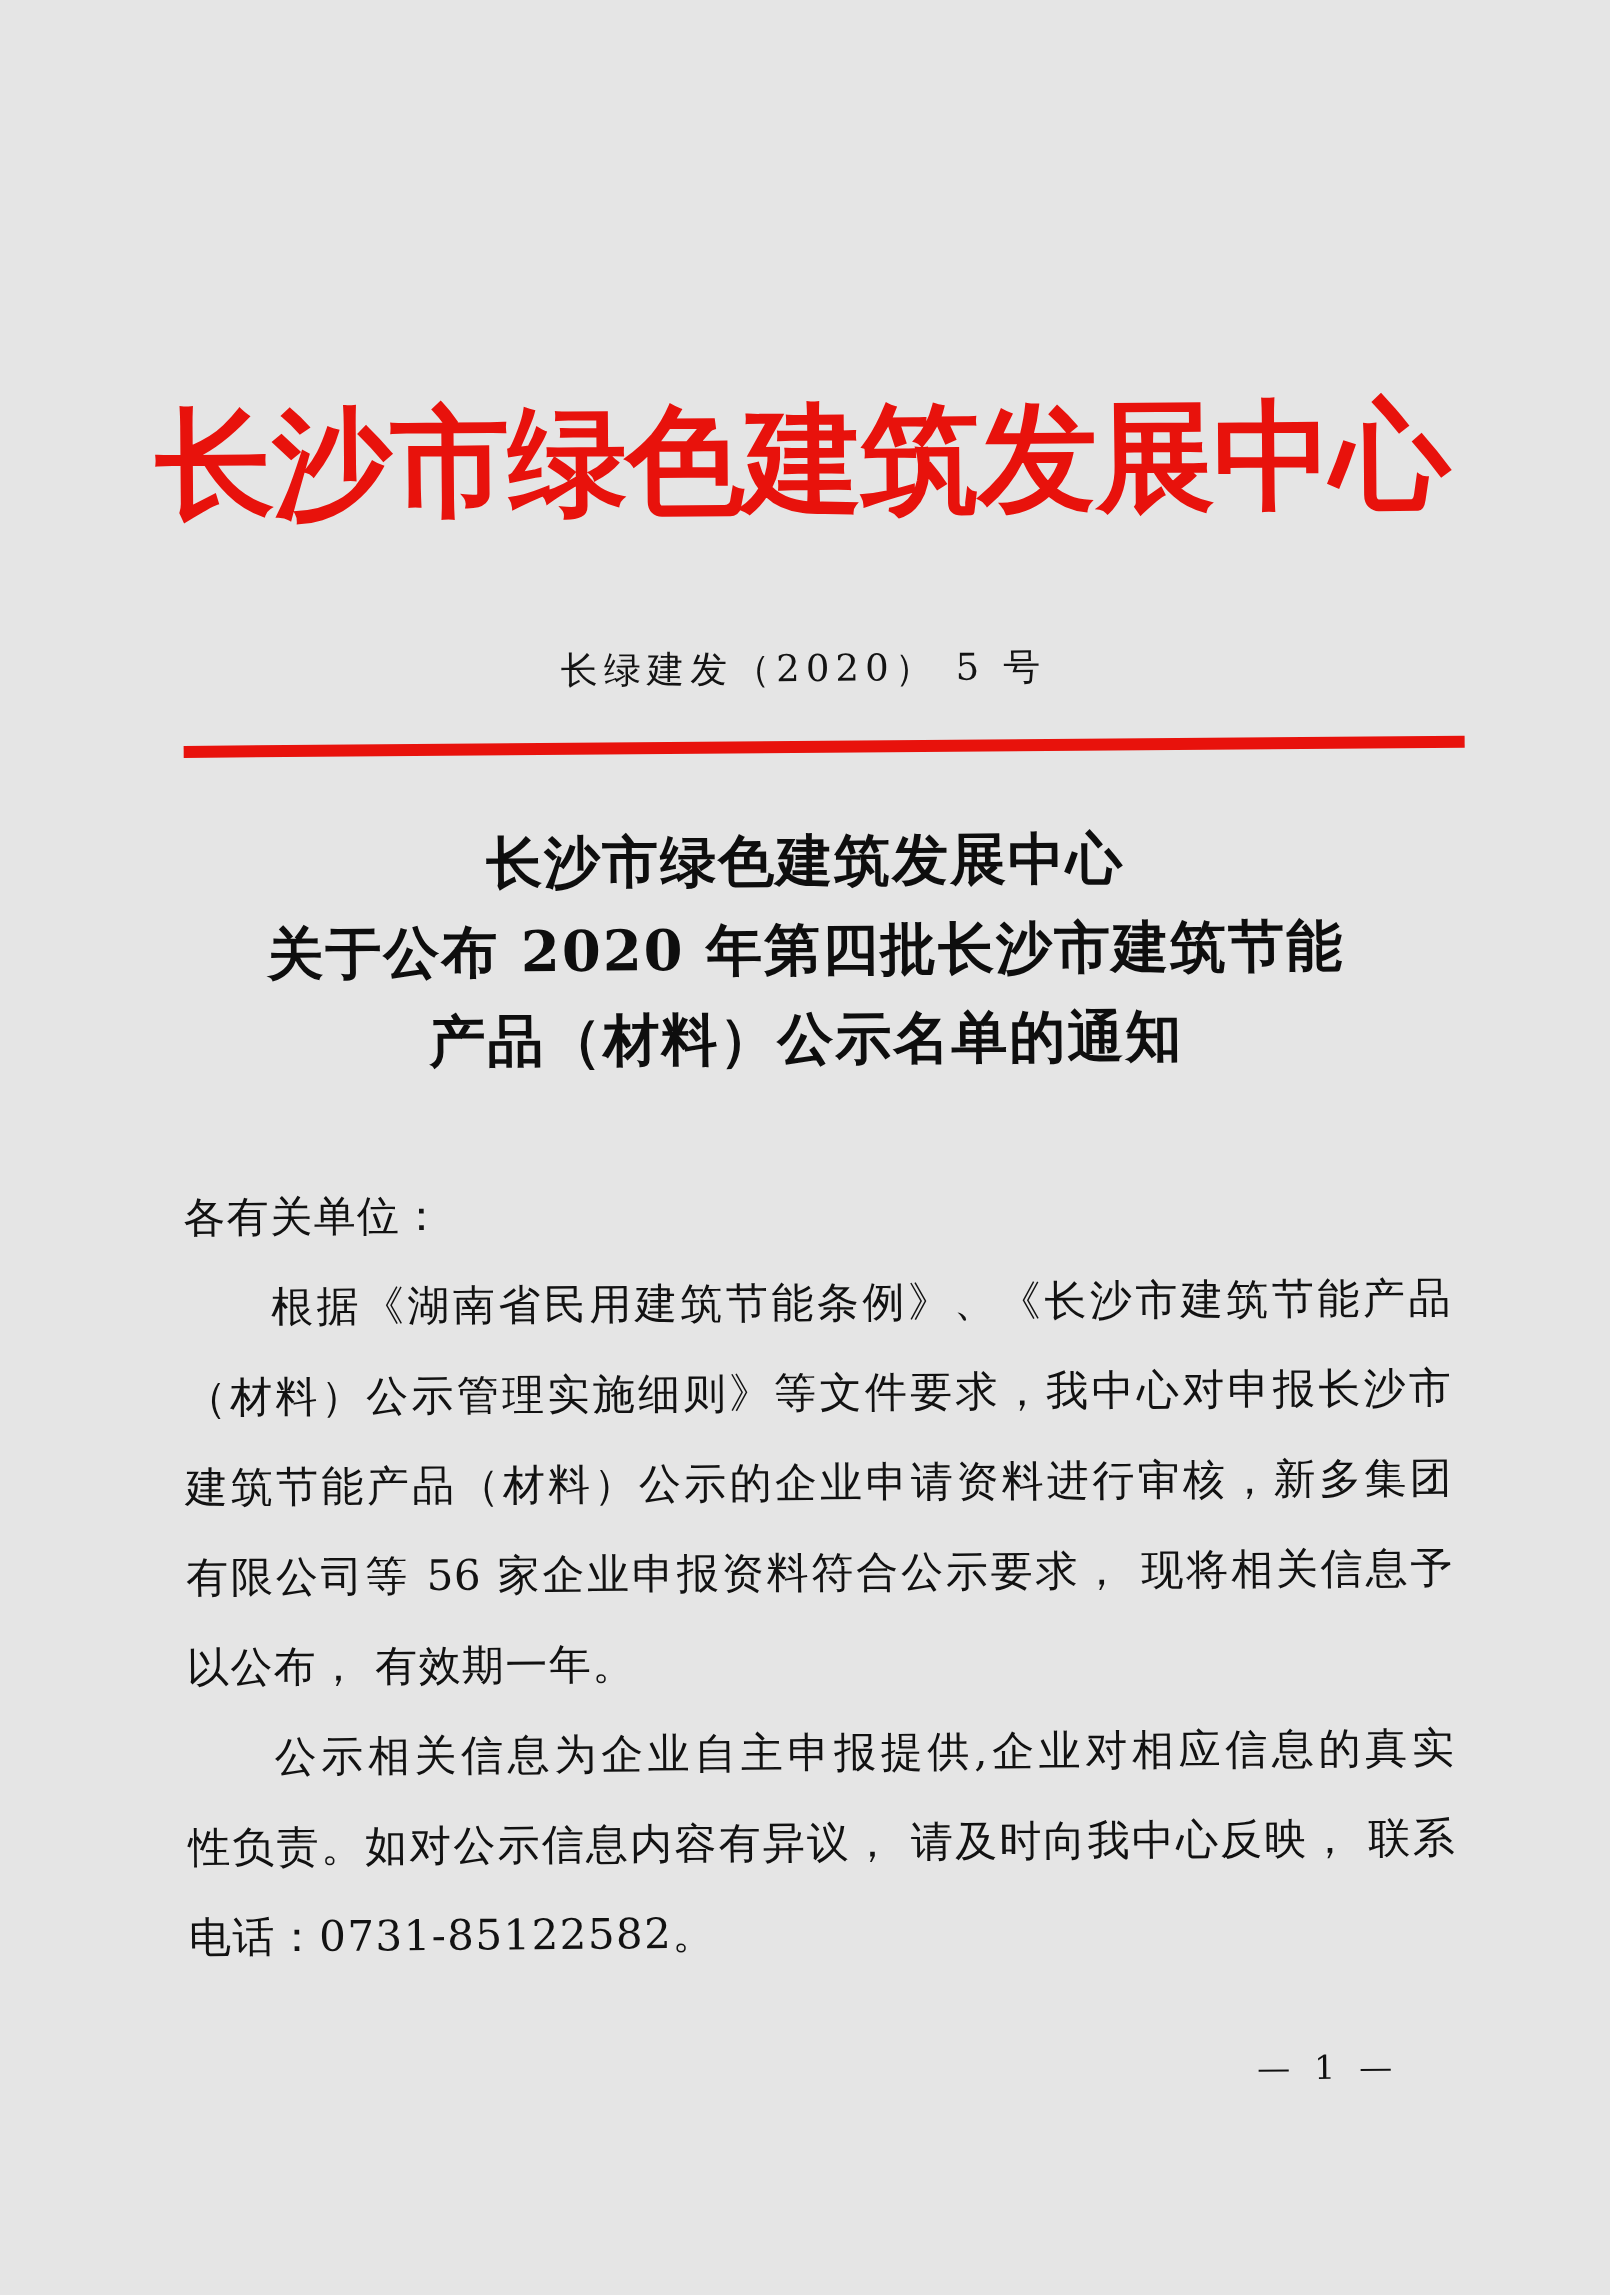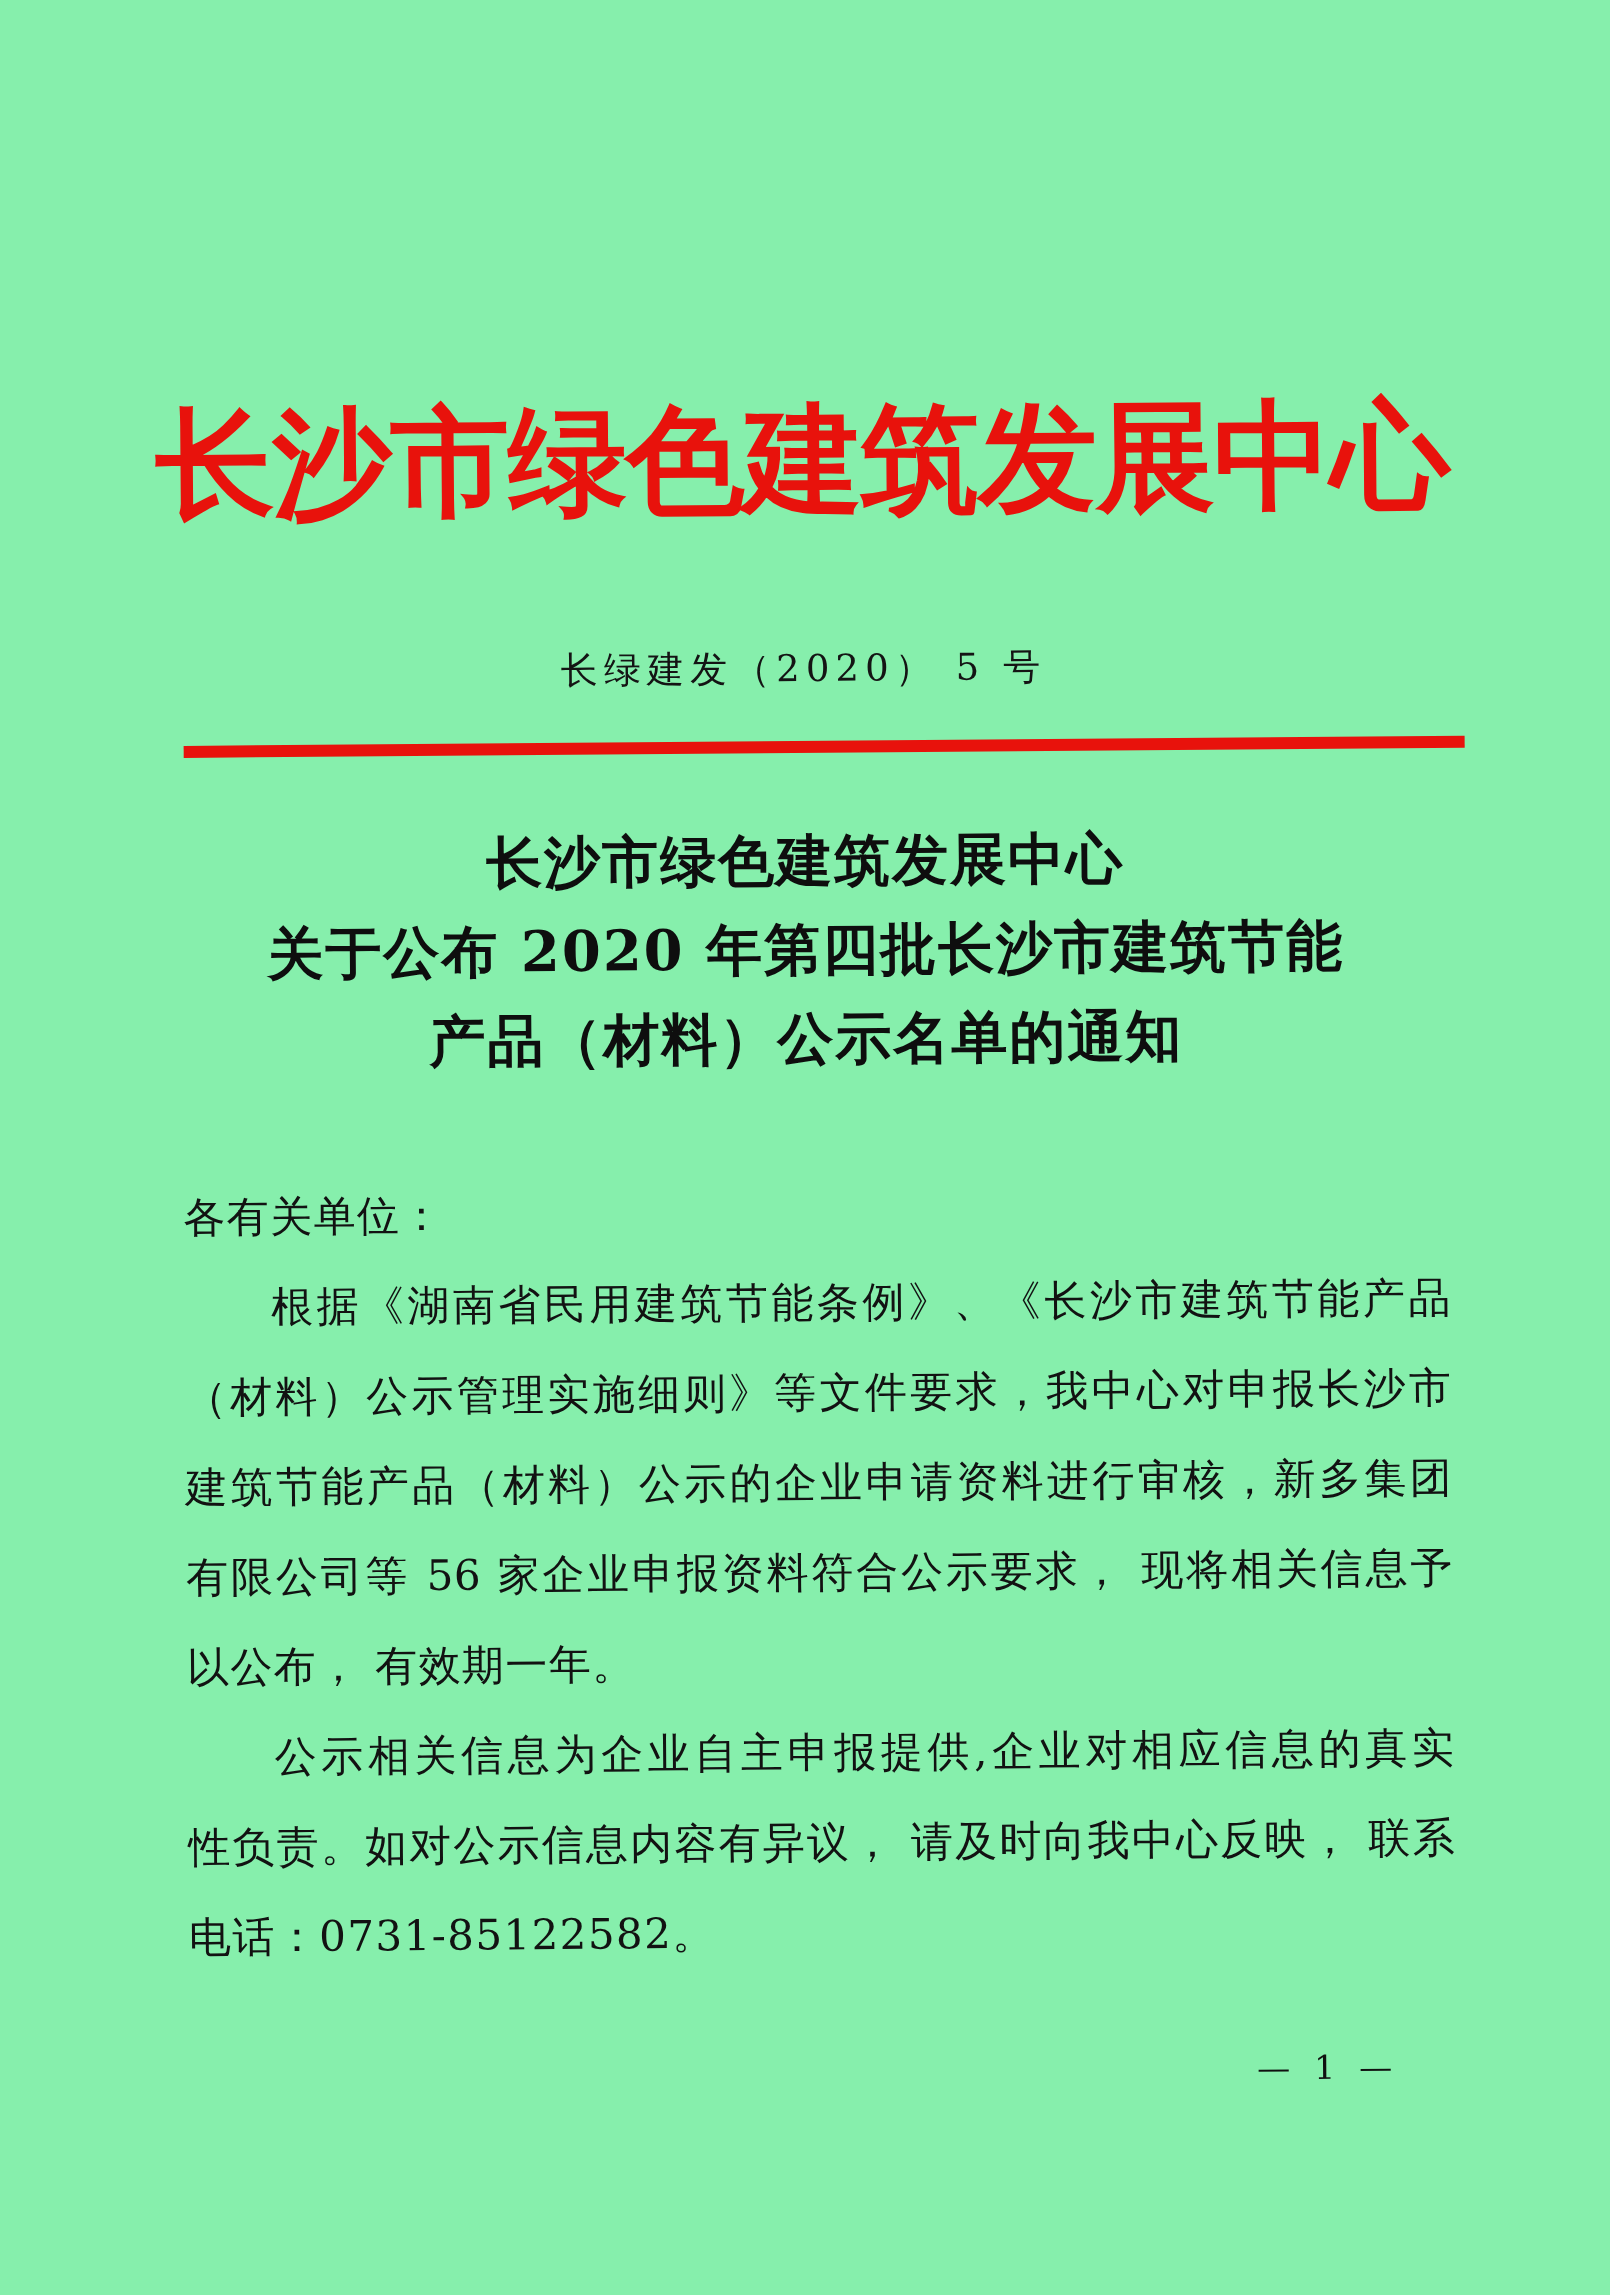--- a/index.html
+++ b/index.html
@@ -4,21 +4,21 @@
 <style>
   html, body {
     margin: 0;
     padding: 0;
     background: #ffffff;
   }
   .page {
     position: relative;
     width: 1611px;
     height: 2295px;
-    background: #86efac;
+    background: #e5e5e5;
     overflow: hidden;
     font-family: "DejaVu Serif", "Liberation Serif", serif;
     color: #141414;
   }
   
   .content {
     position: absolute;
     inset: 0;
     transform: rotate(-0.45deg);
     transform-origin: 50% 40%;

